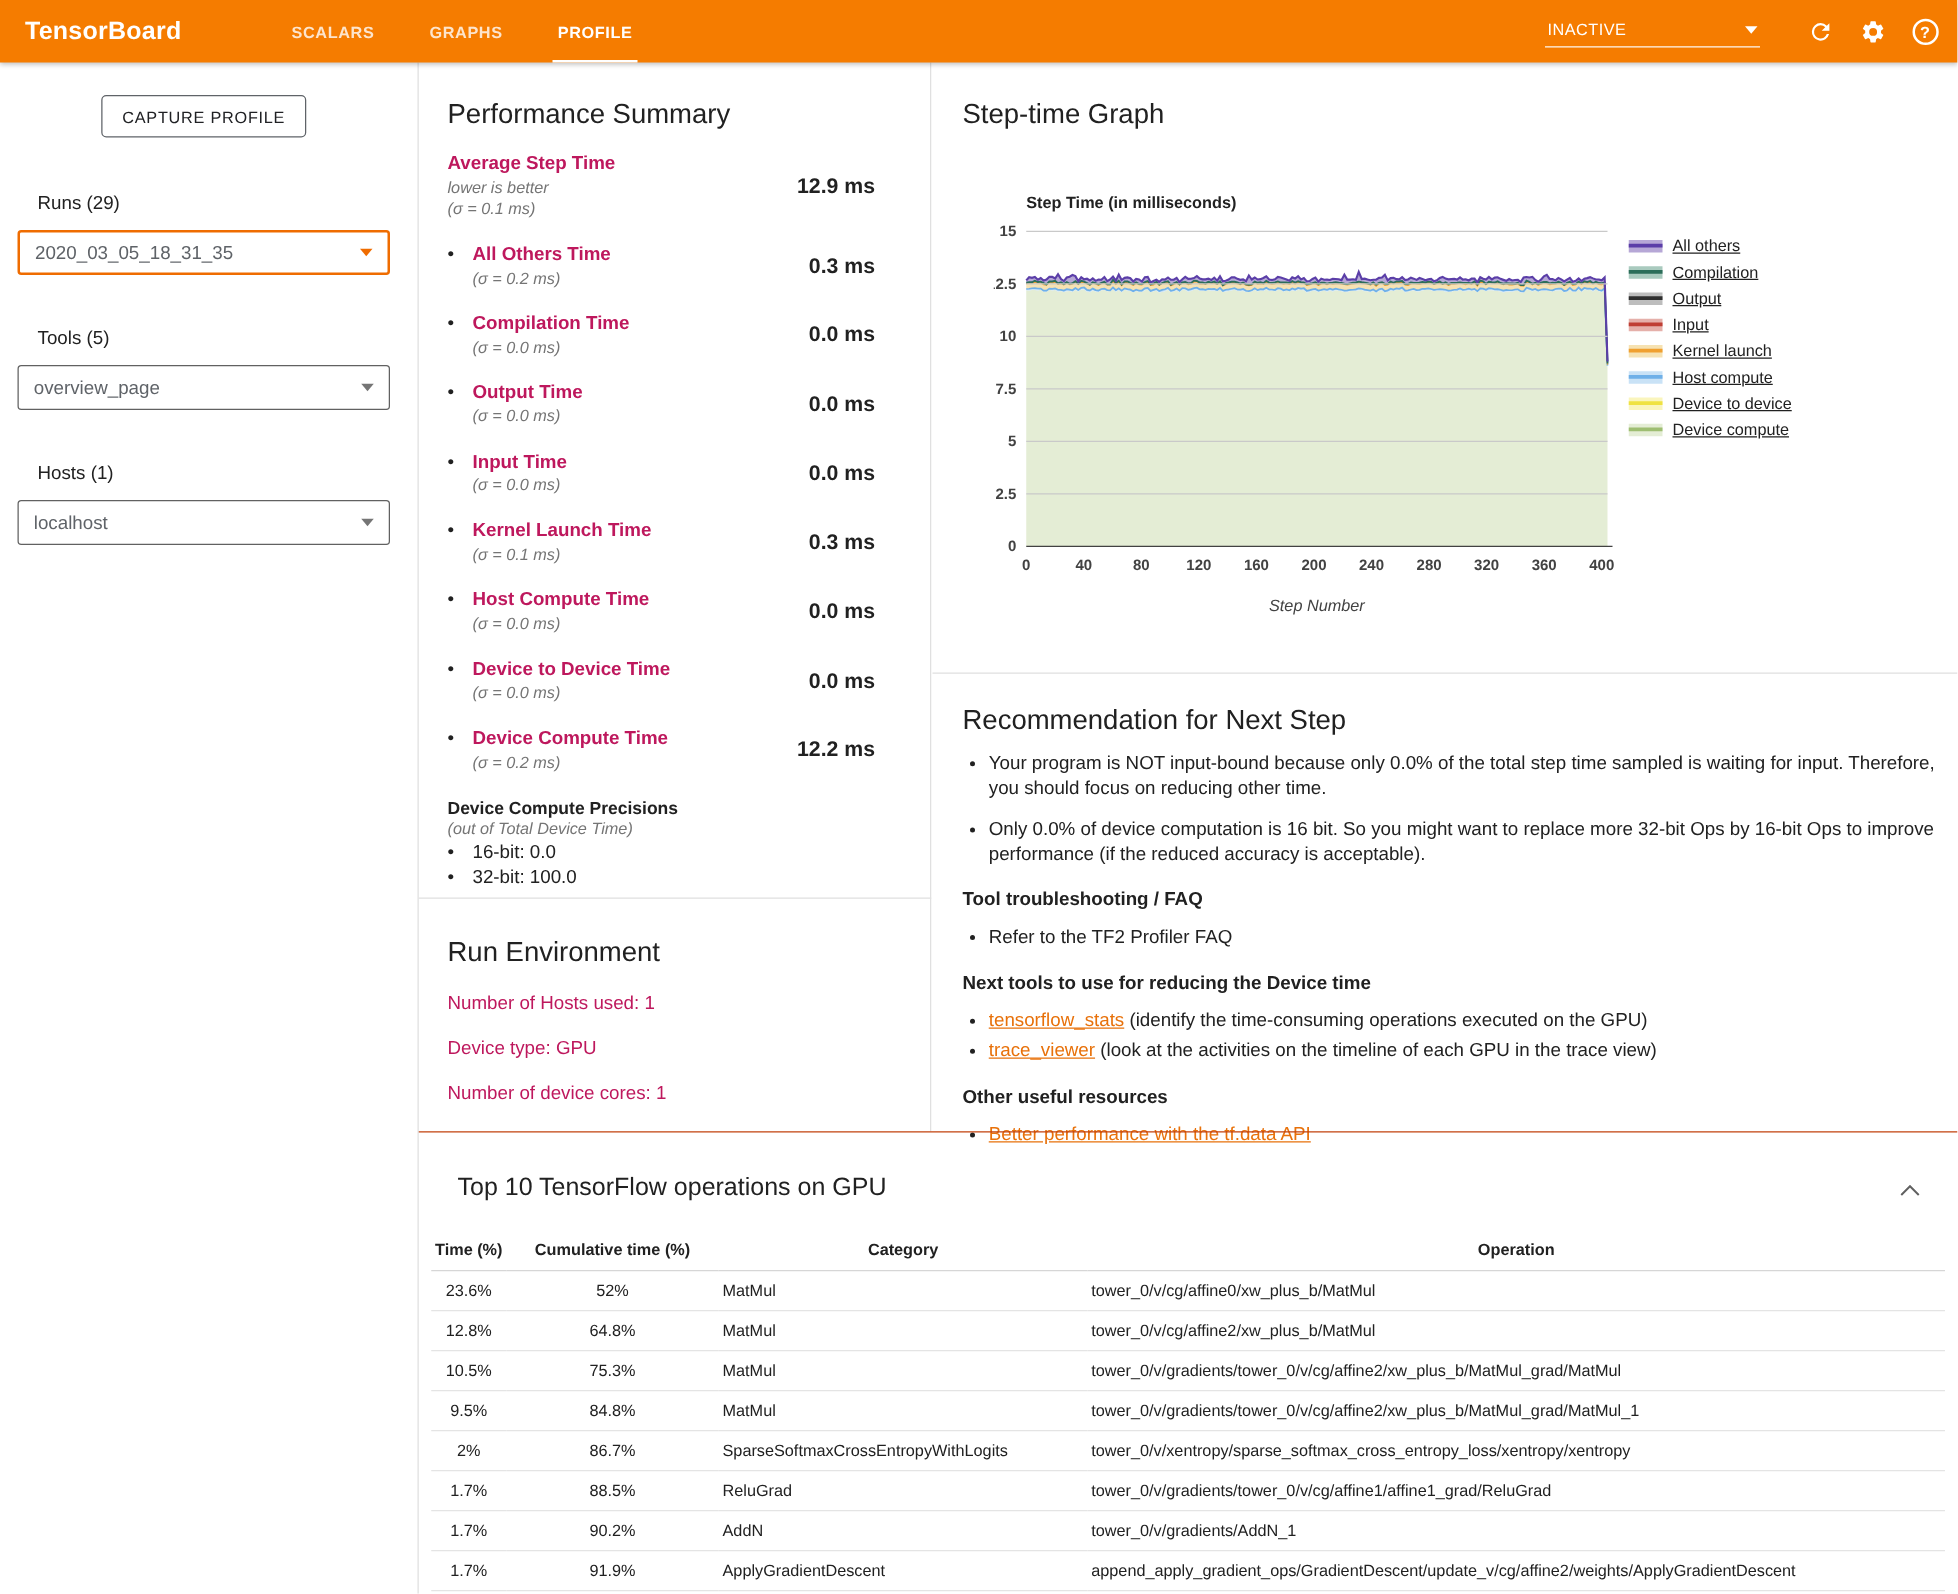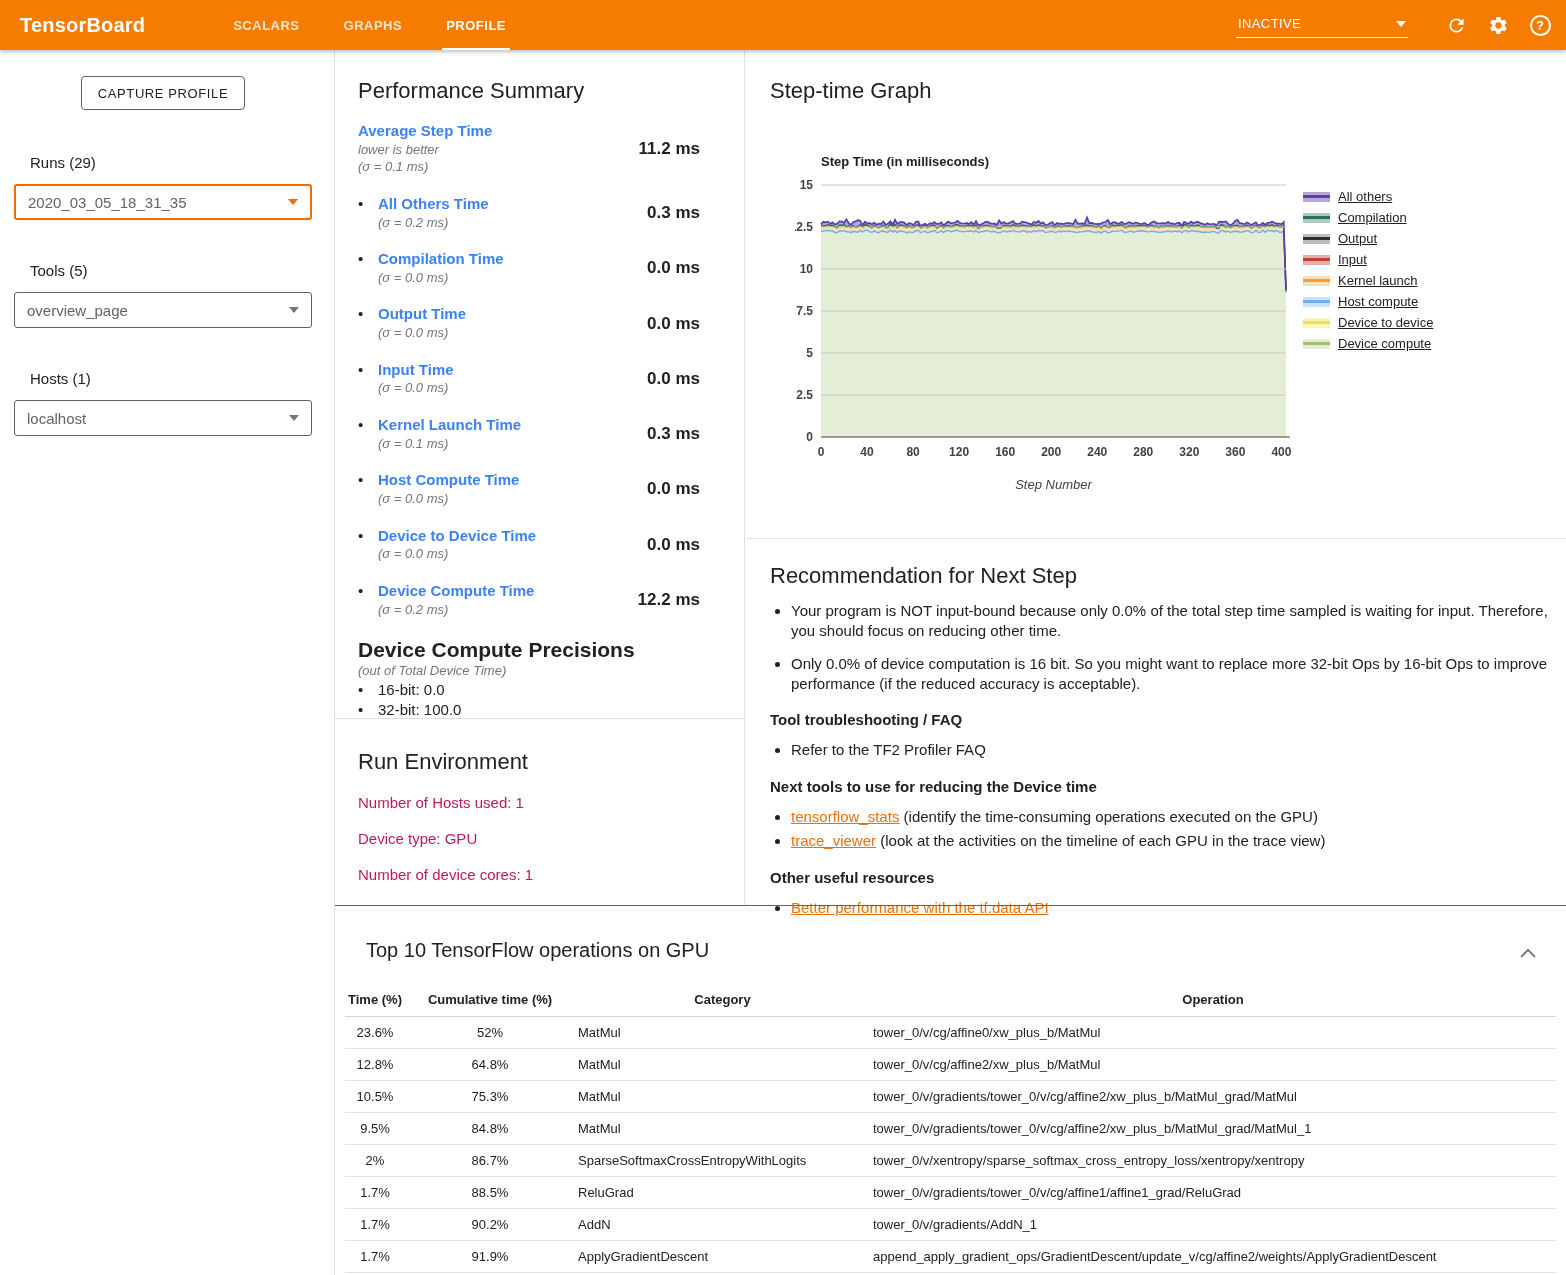--- a/index.html
+++ b/index.html
@@ -38,28 +38,28 @@
   .side-select.active { border:2px solid #ef6c00; }
   .caret-o { width:0; height:0; border-left:5px solid transparent; border-right:5px solid transparent; border-top:6px solid #ef6c00; }
 
   
   .left-col { position:absolute; left:335px; top:50px; width:410px; height:855px; border-right:1px solid #e0e0e0; }
   .h2 { font-size:22px; font-weight:400; color:#212121; }
 
   
   .ps-wrap { padding:28px 0 0 23px; }
   .ps-avg { display:flex; justify-content:space-between; margin-top:18px; }
-  .ps-label { font-size:15px; font-weight:700; color:#3b82f6; line-height:1.25; }
+  .ps-label { font-size:15px; font-weight:700; color:#be185d; line-height:1.25; }
   .ps-note, .ps-sigma { font-size:13px; font-style:italic; color:#757575; line-height:1.35; }
   .ps-value { font-size:17px; font-weight:700; color:#212121; align-self:center; }
   .ps-avg .ps-value, .ps-item .ps-value { margin-right:44px; }
   .ps-item { display:flex; justify-content:space-between; margin-top:19px; }
   .ps-bullet { display:inline-block; width:20px; color:#212121; font-size:15px; }
   .ps-left { display:flex; }
-  .prec-title { font-size:21px; font-weight:700; margin-top:20px; }
+  .prec-title { font-size:14px; font-weight:700; margin-top:20px; }
   .prec-note { font-size:13px; font-style:italic; color:#757575; margin:1px 0 2px 0; }
   .prec-li { font-size:15px; margin-top:3px; }
 
   
   .runenv { position:absolute; left:0; top:668px; width:410px; padding:30px 0 0 23px; border-top:1px solid #e0e0e0; }
   .runenv .line { font-size:15px; color:#be185d; margin-top:19px; }
 
   
   .right-col { position:absolute; left:746px; top:50px; width:820px; height:855px; }
   .stg-title { position:absolute; left:24px; top:28px; }
@@ -146,21 +146,21 @@
   <div class="left-col">
     <div class="ps-wrap">
       <div class="h2">Performance Summary</div>
 
       <div class="ps-avg">
         <div>
           <div class="ps-label">Average Step Time</div>
           <div class="ps-note">lower is better</div>
           <div class="ps-sigma">(σ = 0.1 ms)</div>
         </div>
-        <div class="ps-value">11.2 ms</div>
+        <div class="ps-value">12.9 ms</div>
       </div>
 
       <div id="ps-items">
           <div class="ps-item">
             <div class="ps-left">
               <span class="ps-bullet">•</span>
               <div>
                 <div class="ps-label">All Others Time</div>
                 <div class="ps-sigma">(σ = 0.2 ms)</div>
               </div>

